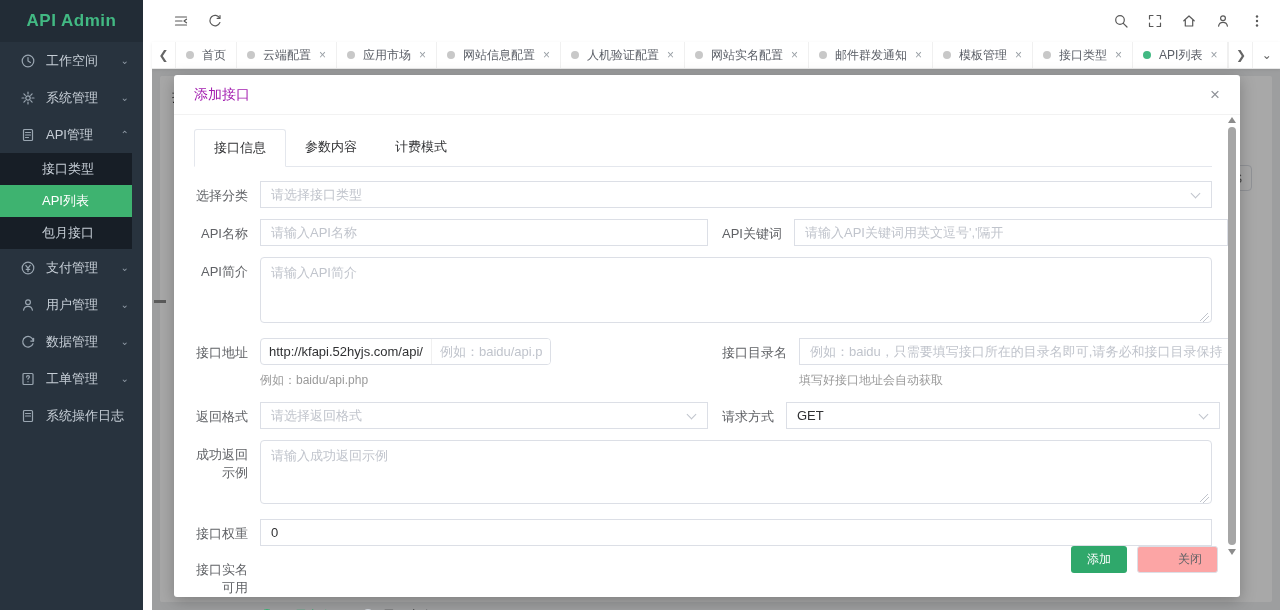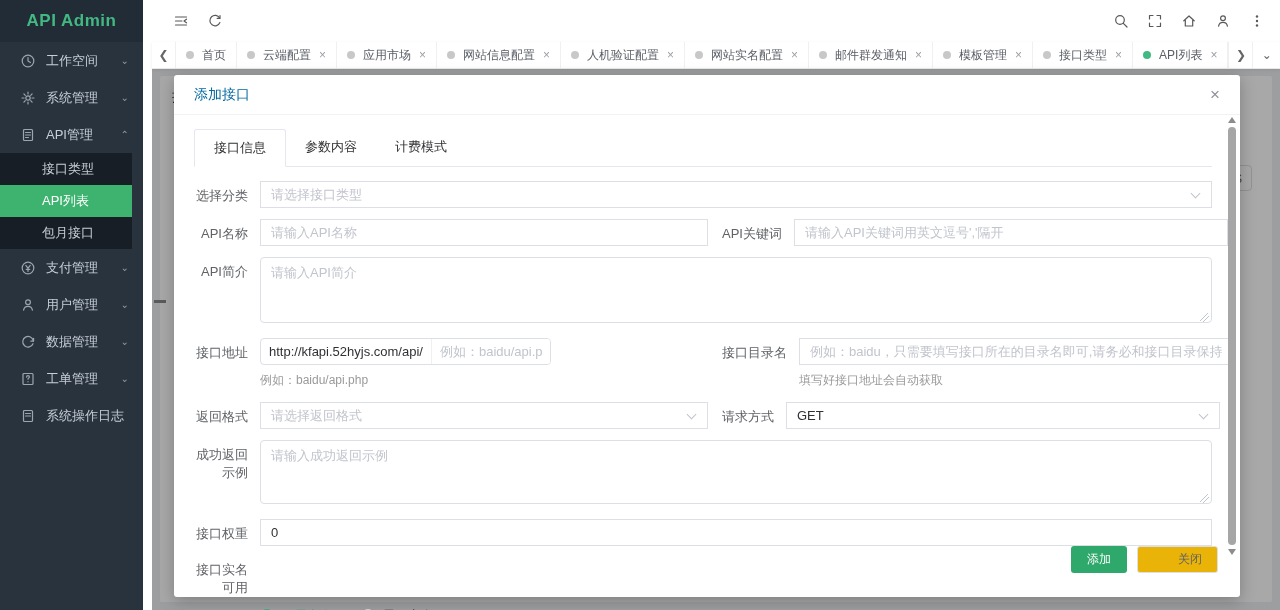--- a/index.html
+++ b/index.html
@@ -49,21 +49,21 @@
   .bgbtn { position:absolute; left:1072px; top:96px; width:28px; height:26px; border:1px solid #dcdfe6;
     border-radius:4px; display:flex; align-items:center; justify-content:center; color:#666; background:#fff; font-size:13px; }
   .bgdash { position:absolute; left:2px; top:231px; width:12px; height:3px; background:#8a8a8a; }
   .overlay { position:absolute; left:0; top:0; width:100%; height:100%; background:rgba(0,0,0,.34); }
 
   
   .modal { position:absolute; left:174px; top:75px; width:1066px; height:522px; background:#fff;
     border-radius:3px; box-shadow:0 4px 16px rgba(0,0,0,.25); z-index:40; }
   .m-head { height:40px; display:flex; align-items:center; padding:0 20px;
     border-bottom:1px solid #f2f2f2; }
-  .m-title { font-size:14px; color:#0369a1; }
+  .m-title { font-size:14px; color:#a21caf; }
   .m-close { margin-left:auto; color:#909399; font-size:17px; cursor:pointer; line-height:1; }
   .m-body { padding:14px 28px 0 20px; }
   .mtabs { display:flex; border-bottom:1px solid #e4e7ed; margin-bottom:14px; }
   .mtab { padding:9px 19px; font-size:13px; color:#303133; cursor:pointer; }
   .mtab.active { border:1px solid #e4e7ed; border-bottom:1px solid #fff; margin-bottom:-1px; border-radius:3px 3px 0 0; }
 
   .frow { display:flex; align-items:flex-start; margin-bottom:11px; }
   .flabel { width:66px; flex:none; text-align:right; font-size:13px; color:#606266;
     padding-right:12px; padding-top:6px; line-height:1.35; }
   .fctl { flex:1; min-width:0; }
@@ -93,21 +93,21 @@
   .radio { display:flex; align-items:center; gap:7px; font-size:13px; color:#303133; cursor:pointer; }
   .rdot { width:14px; height:14px; border:1px solid #c8cdd4; border-radius:50%; position:relative; background:#fff; }
   .radio.sel-on { color:#2fa86b; }
   .radio.sel-on .rdot { border-color:#2fa86b; }
   .radio.sel-on .rdot::after { content:""; position:absolute; left:3px; top:3px; width:6px; height:6px;
     border-radius:50%; background:#2fa86b; }
   .m-foot { position:absolute; right:22px; bottom:24px; display:flex; gap:10px; }
   .btn { height:27px; padding:0 15px; font-size:12px; border-radius:3px; cursor:pointer;
     display:flex; align-items:center; border:1px solid transparent; font-family:inherit; }
   .btn-add { background:#2fa86b; color:#fff; }
-  .btn-close { background:#eab308; color:#606266; border-color:#dcdfe6;padding-left:40px; }
+  .btn-close { background:#fca5a5; color:#606266; border-color:#dcdfe6;padding-left:40px; }
   .msb { position:absolute; right:2px; top:42px; bottom:42px; width:12px; }
   .msb .arr { position:absolute; left:2px; width:0; height:0; border-left:4px solid transparent; border-right:4px solid transparent; }
   .msb .up { top:0; border-bottom:6px solid #8c8c8c; }
   .msb .dn { bottom:0; border-top:6px solid #8c8c8c; }
   .msb .thumb { position:absolute; left:2px; top:10px; bottom:10px; width:8px; background:#a6a6a6; border-radius:4px; }
 </style>
 </head>
 <body>
 
 <div class="sidebar">

